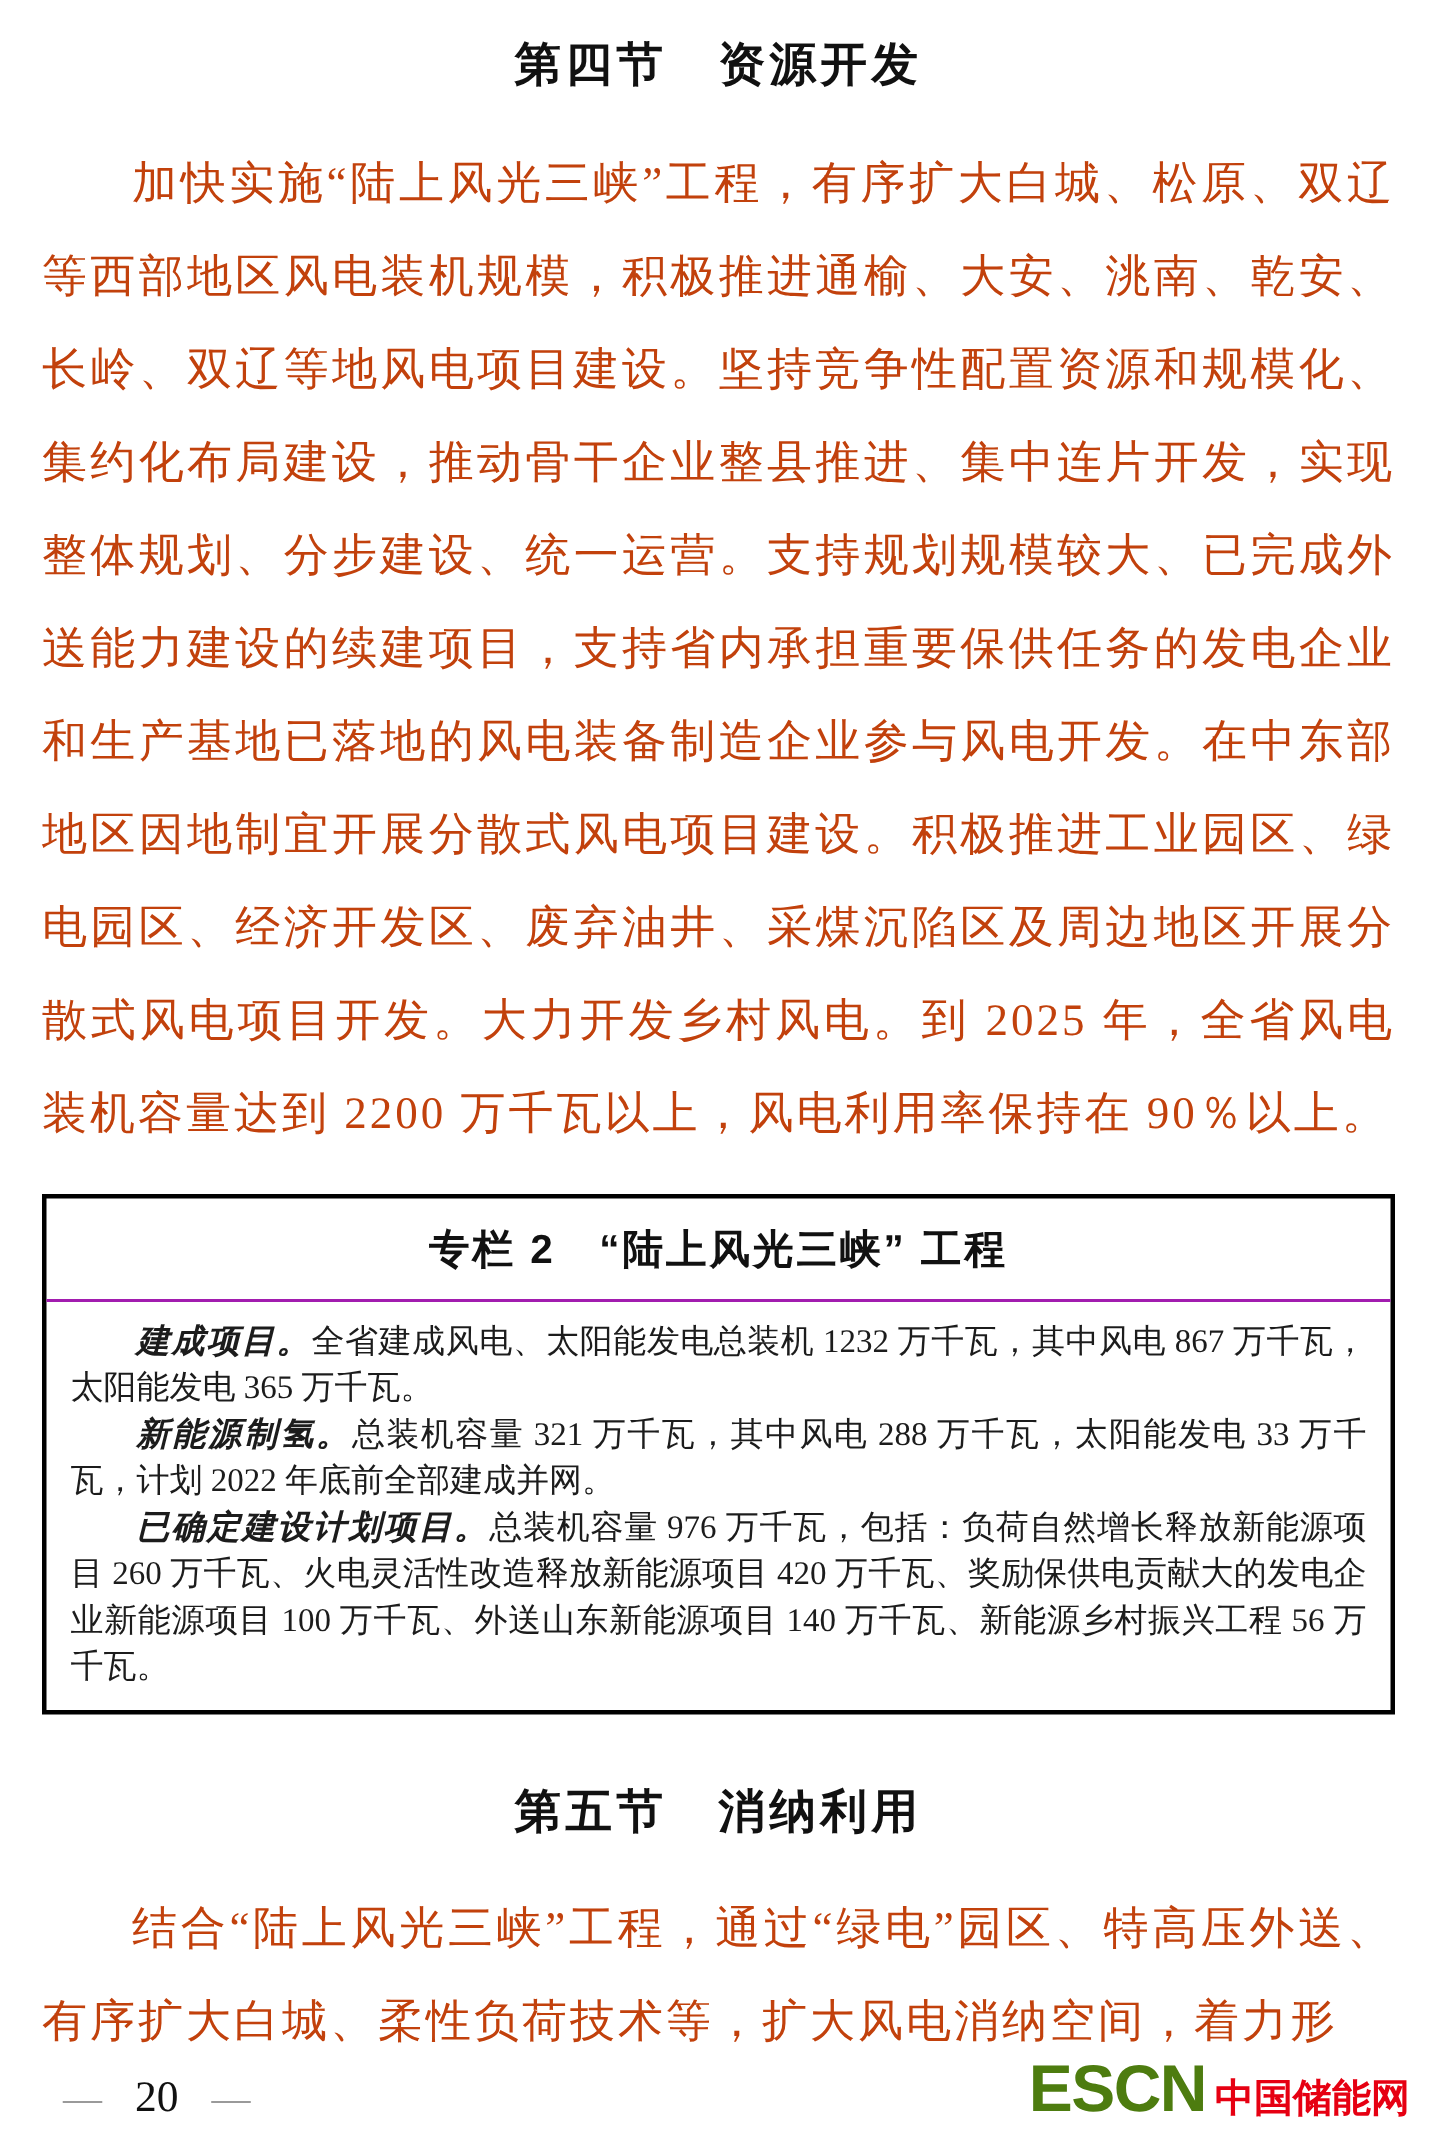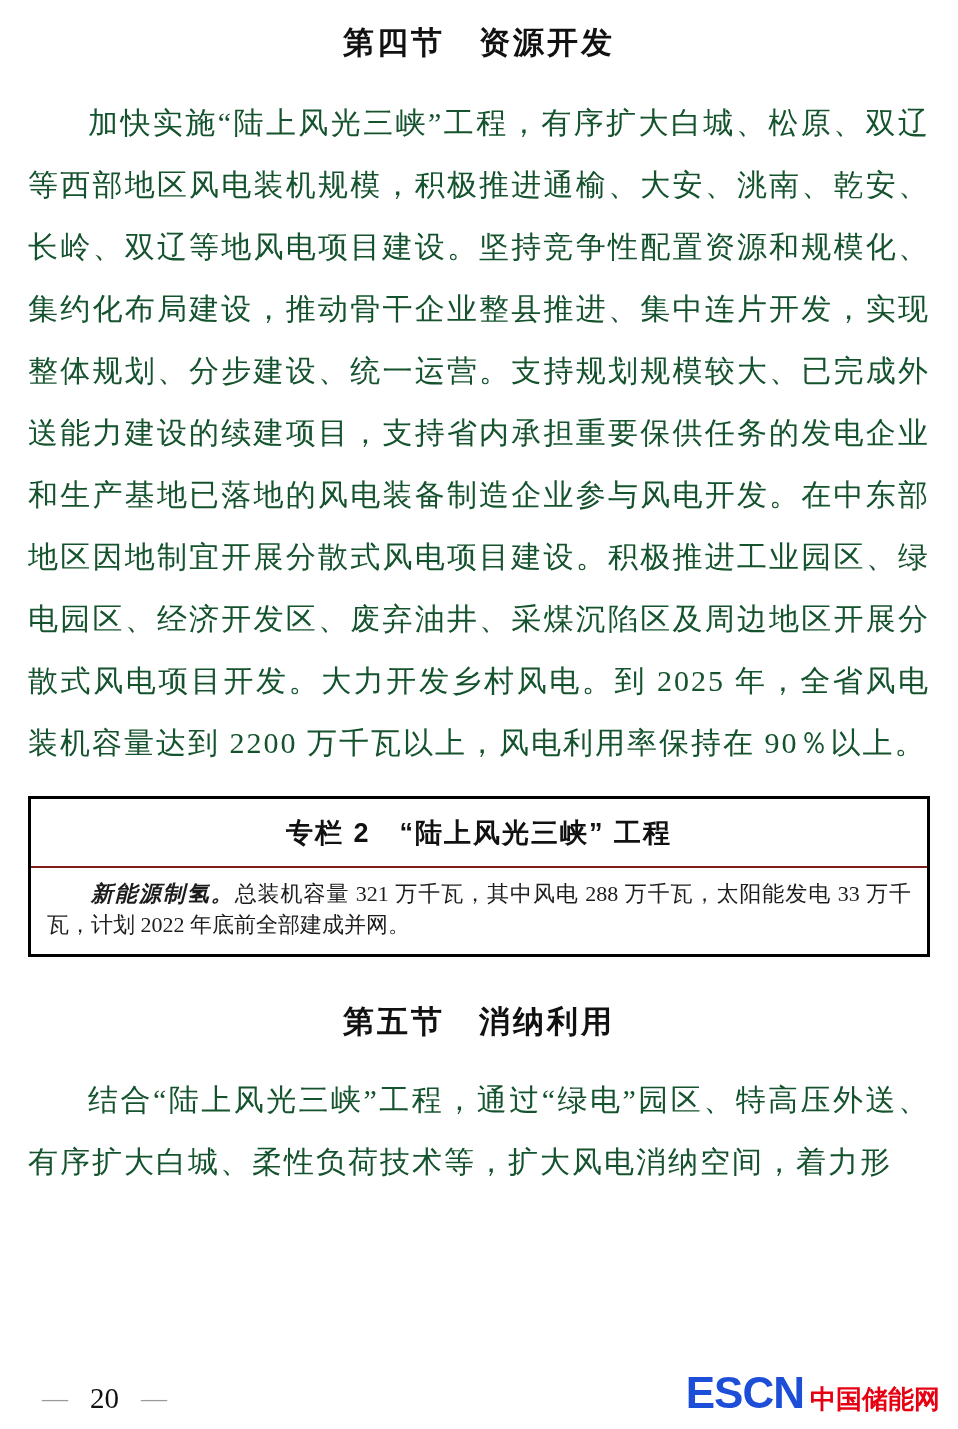--- a/index.html
+++ b/index.html
@@ -29,38 +29,38 @@
     margin: 0;
   }
   .heading-4 { margin-top: 8px; }
   .heading-5 { margin-top: 44px; }
   .body-para {
     font-size: 30px;
     line-height: 62px;
     letter-spacing: 2px;
     text-align: justify;
     text-indent: 2em;
-    color: #14532d;
+    color: #c2410c;
     margin: 0;
   }
   .para-4 { margin-top: 28px; }
   .para-5 { margin-top: 26px; }
   .callout-box {
     margin-top: 22px;
     border: 3px solid #000000;
     background: #ffffff;
   }
   .box-heading {
     font-family: "Liberation Sans", sans-serif;
     font-weight: 700;
     font-size: 27px;
     letter-spacing: 2px;
     text-align: center;
     padding: 16px 0 15px 0;
-    border-bottom: 2px solid #7f1d1d;
+    border-bottom: 2px solid #a21caf;
     color: #111111;
   }
   .box-body {
     padding: 10px 16px 14px 16px;
   }
   .box-para {
     font-size: 22px;
     line-height: 31px;
     text-align: justify;
     text-indent: 2em;
@@ -95,21 +95,21 @@
   }
   .logo {
     display: flex;
     align-items: baseline;
     white-space: nowrap;
   }
   .logo-en {
     font-family: "Liberation Sans", sans-serif;
     font-weight: 800;
     font-size: 44px;
-    color: #1d4ed8;
+    color: #4d7c0f;
     letter-spacing: -1px;
     line-height: 1;
   }
   .logo-cn {
     font-family: "Liberation Sans", sans-serif;
     font-weight: 800;
     font-size: 26px;
     color: #e60012;
     margin-left: 6px;
     line-height: 1;
@@ -121,21 +121,27 @@
 <div class="page">
 
   <h1 class="section-heading heading-4">第四节　资源开发</h1>
 
   <p class="body-para para-4">加快实施“陆上风光三峡”工程，有序扩大白城、松原、双辽等西部地区风电装机规模，积极推进通榆、大安、洮南、乾安、长岭、双辽等地风电项目建设。坚持竞争性配置资源和规模化、集约化布局建设，推动骨干企业整县推进、集中连片开发，实现整体规划、分步建设、统一运营。支持规划规模较大、已完成外送能力建设的续建项目，支持省内承担重要保供任务的发电企业和生产基地已落地的风电装备制造企业参与风电开发。在中东部地区因地制宜开展分散式风电项目建设。积极推进工业园区、绿电园区、经济开发区、废弃油井、采煤沉陷区及周边地区开展分散式风电项目开发。大力开发乡村风电。到 2025 年，全省风电装机容量达到 2200 万千瓦以上，风电利用率保持在 90％以上。</p>
 
   <div class="callout-box">
     <div class="box-heading">专栏 2　“陆上风光三峡” 工程</div>
     <div class="box-body">
       <p class="box-para">
+        <span class="lead">建成项目。</span><span>全省建成风电、太阳能发电总装机 1232 万千瓦，其中风电 867 万千瓦，太阳能发电 365 万千瓦。</span>
+      </p>
+      <p class="box-para">
         <span class="lead">新能源制氢。</span><span>总装机容量 321 万千瓦，其中风电 288 万千瓦，太阳能发电 33 万千瓦，计划 2022 年底前全部建成并网。</span>
+      </p>
+      <p class="box-para">
+        <span class="lead">已确定建设计划项目。</span><span>总装机容量 976 万千瓦，包括：负荷自然增长释放新能源项目 260 万千瓦、火电灵活性改造释放新能源项目 420 万千瓦、奖励保供电贡献大的发电企业新能源项目 100 万千瓦、外送山东新能源项目 140 万千瓦、新能源乡村振兴工程 56 万千瓦。</span>
       </p>
     </div>
   </div>
 
   <h2 class="section-heading heading-5">第五节　消纳利用</h2>
 
   <p class="body-para para-5">结合“陆上风光三峡”工程，通过“绿电”园区、特高压外送、有序扩大白城、柔性负荷技术等，扩大风电消纳空间，着力形</p>
 
   <div class="page-footer">
     <div class="page-number">

